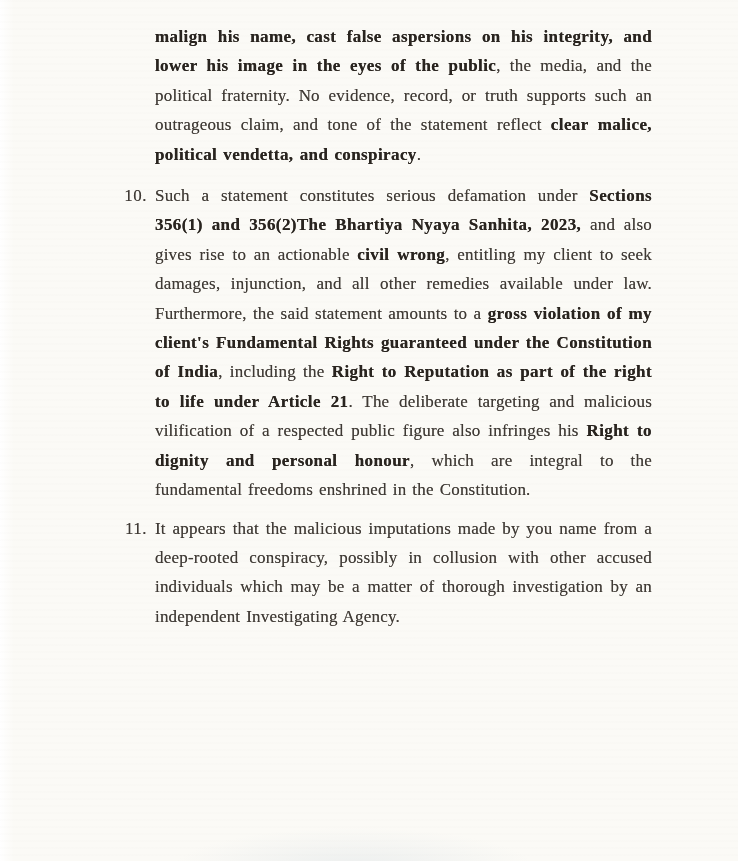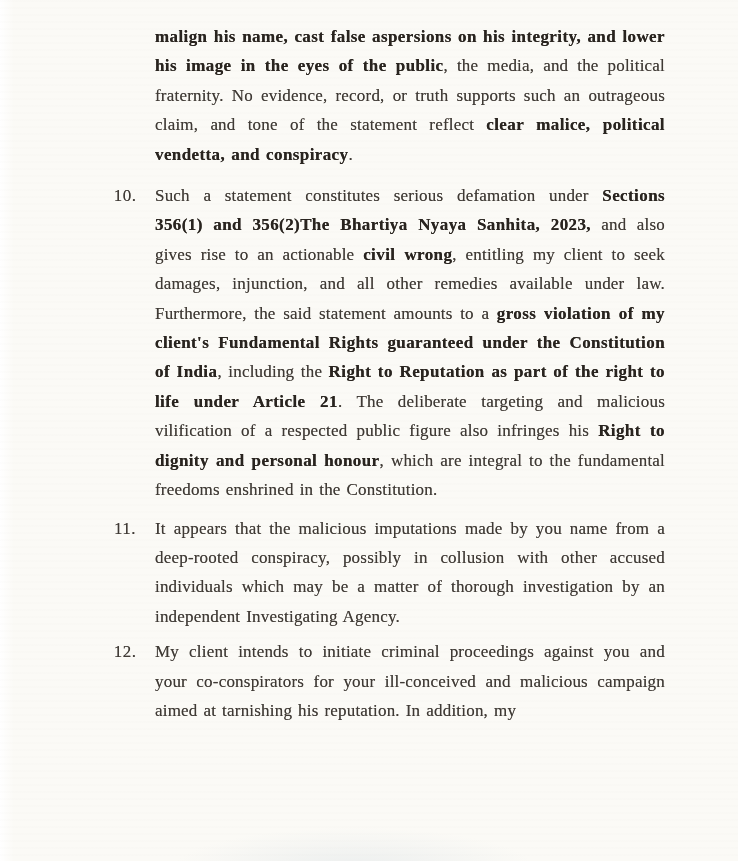--- a/index.html
+++ b/index.html
@@ -15,55 +15,54 @@
     background-color: #fbfaf6;
     background-image:
       repeating-linear-gradient(180deg, rgba(120,115,105,0.012) 0 2px, rgba(0,0,0,0) 2px 7px),
       radial-gradient(ellipse 260px 60px at 48% 101%, rgba(196,208,218,0.28), rgba(196,208,218,0) 70%),
       linear-gradient(90deg, #ffffff 0px, rgba(255,255,255,0) 14px);
     font-family: "Liberation Serif", "DejaVu Serif", serif;
   }
   .doc-body {
     position: absolute;
     left: 155px;
-    right: 73px;
+    right: 86px;
     top: 22px;
   }
   .para {
     position: relative;
     font-size: 17px;
     line-height: 29.4px;
     letter-spacing: 0.2px;
     word-spacing: 1.5px;
     text-align: justify;
     color: #3f3a35;
     text-shadow: 0 0 0.5px rgba(72,66,60,0.65);
   }
   .para:nth-child(1) { margin-bottom: 12px; }
   .para:nth-child(2) { margin-bottom: 9px; }
-  .para:nth-child(3) { margin-bottom: 6px; font-family: Liberation Serif, serif; }
+  .para:nth-child(3) { margin-bottom: 19px; font-family: Liberation Serif, serif; }
   .para:nth-child(4) { margin-bottom: 0; }
   .num {
     position: absolute;
     left: -52px;
     top: 0;
     width: 44px;
-    text-align: center;
+    text-align: right;
     letter-spacing: 0.5px;
   }
   .run.bold {
     font-weight: 700;
     color: #29241f;
     letter-spacing: 0.4px;
     text-shadow: 0 0 0.6px rgba(40,35,30,0.8);
   }
 </style>
 </head>
 <body>
 
 <div class="page">
   <div class="doc-body">
       <div class="para"><span class="run bold">malign his name, cast false aspersions on his integrity, and lower his image in the eyes of the public</span><span class="run">, the media, and the political fraternity. No evidence, record, or truth supports such an outrageous claim, and tone of the statement reflect </span><span class="run bold">clear malice, political vendetta, and conspiracy</span><span class="run">.</span></div>
       <div class="para"><span class="num">10.</span><span class="run">Such a statement constitutes serious defamation under </span><span class="run bold">Sections 356(1) and 356(2)The Bhartiya Nyaya Sanhita, 2023,</span><span class="run"> and also gives rise to an actionable </span><span class="run bold">civil wrong</span><span class="run">, entitling my client to seek damages, injunction, and all other remedies available under law. Furthermore, the said statement amounts to a </span><span class="run bold">gross violation of my client's Fundamental Rights guaranteed under the Constitution of India</span><span class="run">, including the </span><span class="run bold">Right to Reputation as part of the right to life under Article 21</span><span class="run">. The deliberate targeting and malicious vilification of a respected public figure also infringes his </span><span class="run bold">Right to dignity and personal honour</span><span class="run">, which are integral to the fundamental freedoms enshrined in the Constitution.</span></div>
       <div class="para"><span class="num">11.</span><span class="run">It appears that the malicious imputations made by you name from a deep-rooted conspiracy, possibly in collusion with other accused individuals which may be a matter of thorough investigation by an independent Investigating Agency.</span></div>
-      <div class="para"><span class="num">12.</span><span class="run">My client intends to initiate criminal proceedings against you and your co-conspirators for your ill-conceived and malicious campaign aimed at tarnishing his reputation. In addition, my</span></div>
     </div>
 </div>
 
 </body></html>

